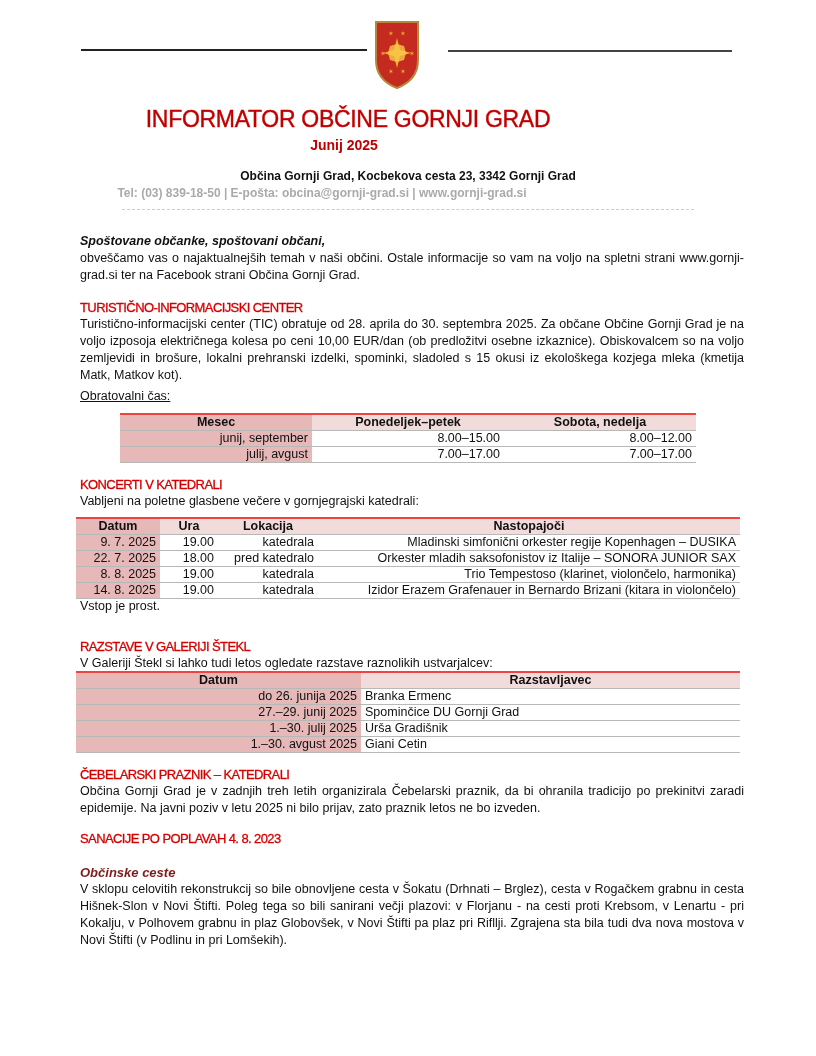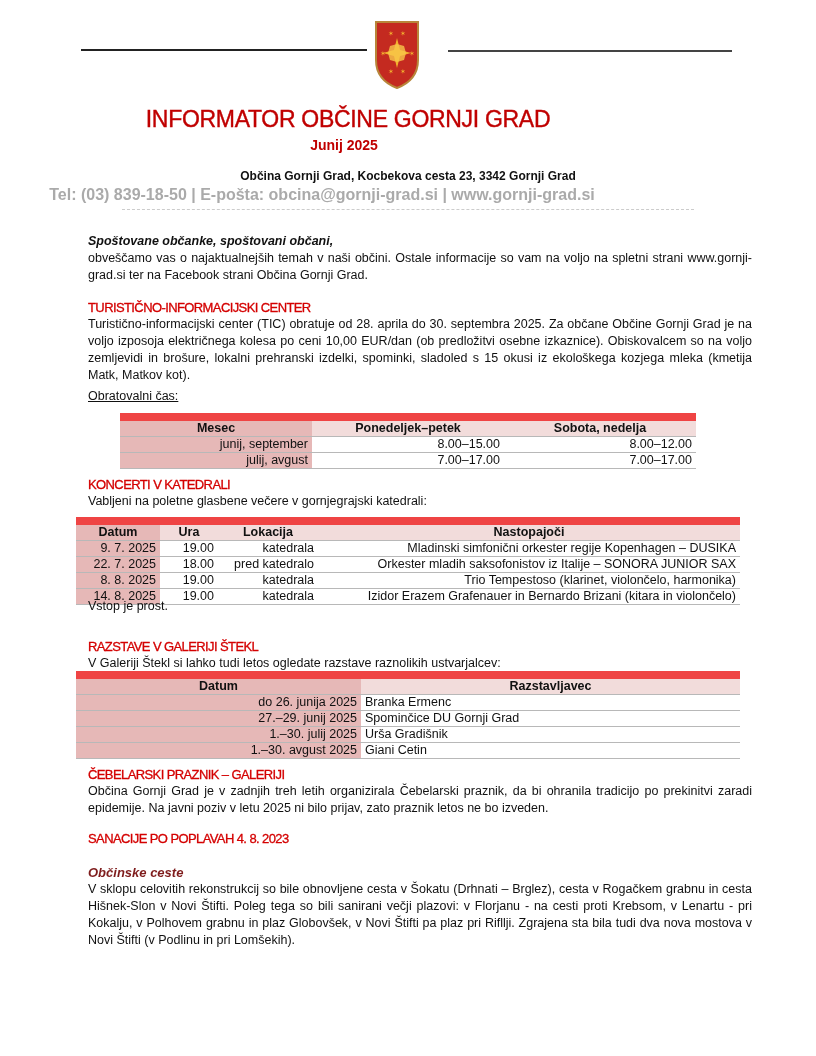--- a/index.html
+++ b/index.html
@@ -9,34 +9,34 @@
   .rule { position: absolute; height: 2px; background: #222; }
   .crest { position: absolute; left: 374px; top: 20px; width: 46px; height: 70px; }
   .title { position: absolute; left: 0; width: 696px; top: 106px; text-align: center;
            font-size: 23px; font-weight: normal; color: #c00000; letter-spacing: -0.3px;
            -webkit-text-stroke: 0.4px #c00000; }
   .subtitle { position: absolute; left: 0; width: 688px; top: 137px; text-align: center;
               font-size: 14px; font-weight: bold; color: #c00000; }
   .addr { position: absolute; left: 0; width: 816px; top: 169px; text-align: center;
           font-size: 12px; font-weight: bold; color: #111; }
   .contact { position: absolute; left: 0; width: 644px; top: 186px; text-align: center;
-             font-size: 16px; font-weight: bold; color: #aaaaaa; }
+             font-size: 12px; font-weight: bold; color: #aaaaaa; }
   .dashrule { position: absolute; left: 122px; width: 572px; top: 209px; height: 0;
               border-top: 1px dashed #cccccc; }
-  .content { position: absolute; left: 88px; width: 664px; font-size: 12.5px; line-height: 17px; }
+  .content { position: absolute; left: 80px; width: 664px; font-size: 12.5px; line-height: 17px; }
   .greet { font-weight: bold; font-style: italic; }
   .p { text-align: justify; }
   .h { font-weight: normal; color: #d40000; font-size: 13px; letter-spacing: -0.6px;
        -webkit-text-stroke: 0.3px #d40000; }
   .sub { font-weight: bold; font-style: italic; color: #7f1d1d; font-size: 13px; }
   .u { text-decoration: underline; }
   table { border-collapse: collapse; font-size: 12.5px; }
   td, th { padding: 0 4px; height: 15px; line-height: 15px; border-bottom: 1px solid #b8b8b8; }
   th { font-weight: bold; }
-  thead tr th { border-top: 8px solid #ef4444; }
+  thead tr th { border-top: 2px solid #ef4444; }
   .c-dark { background: #e6b8b7; }
   .c-light { background: #f2dcdb; }
   .center { text-align: right; }
   .left { text-align: left; }
 </style>
 </head>
 <body>
 
 <div class="rule" style="left:81px; top:49px; width:286px;"></div>
 <div class="rule" style="left:448px; top:50px; width:284px; background:#444;"></div>
@@ -181,21 +181,21 @@
       <td class="left">Urša Gradišnik</td>
     </tr>
     <tr>
       <td class="c-dark center">1.–30. avgust 2025</td>
       <td class="left">Giani Cetin</td>
     </tr>
   </tbody>
 </table>
 
 <div class="content" style="top:766px;">
-  <div class="h">ČEBELARSKI PRAZNIK – GALERIJI</div>
+  <div class="h">ČEBELARSKI PRAZNIK – KATEDRALI</div>
   <div class="p">Občina Gornji Grad je v zadnjih treh letih organizirala Čebelarski praznik, da bi ohranila tradicijo po prekinitvi zaradi epidemije. Na javni poziv v letu 2025 ni bilo prijav, zato praznik letos ne bo izveden.</div>
 </div>
 
 <div class="content" style="top:830px;">
   <div class="h" style="margin-bottom:17px;">SANACIJE PO POPLAVAH 4. 8. 2023</div>
   <div class="sub">Občinske ceste</div>
   <div class="p">V sklopu celovitih rekonstrukcij so bile obnovljene cesta v Šokatu (Drhnati – Brglez), cesta v Rogačkem grabnu in cesta Hišnek-Slon v Novi Štifti. Poleg tega so bili sanirani večji plazovi: v Florjanu - na cesti proti Krebsom, v Lenartu - pri Kokalju, v Polhovem grabnu in plaz Globovšek, v Novi Štifti pa plaz pri Rifllji. Zgrajena sta bila tudi dva nova mostova v Novi Štifti (v Podlinu in pri Lomšekih).</div>
 </div>
 
 </body></html>

